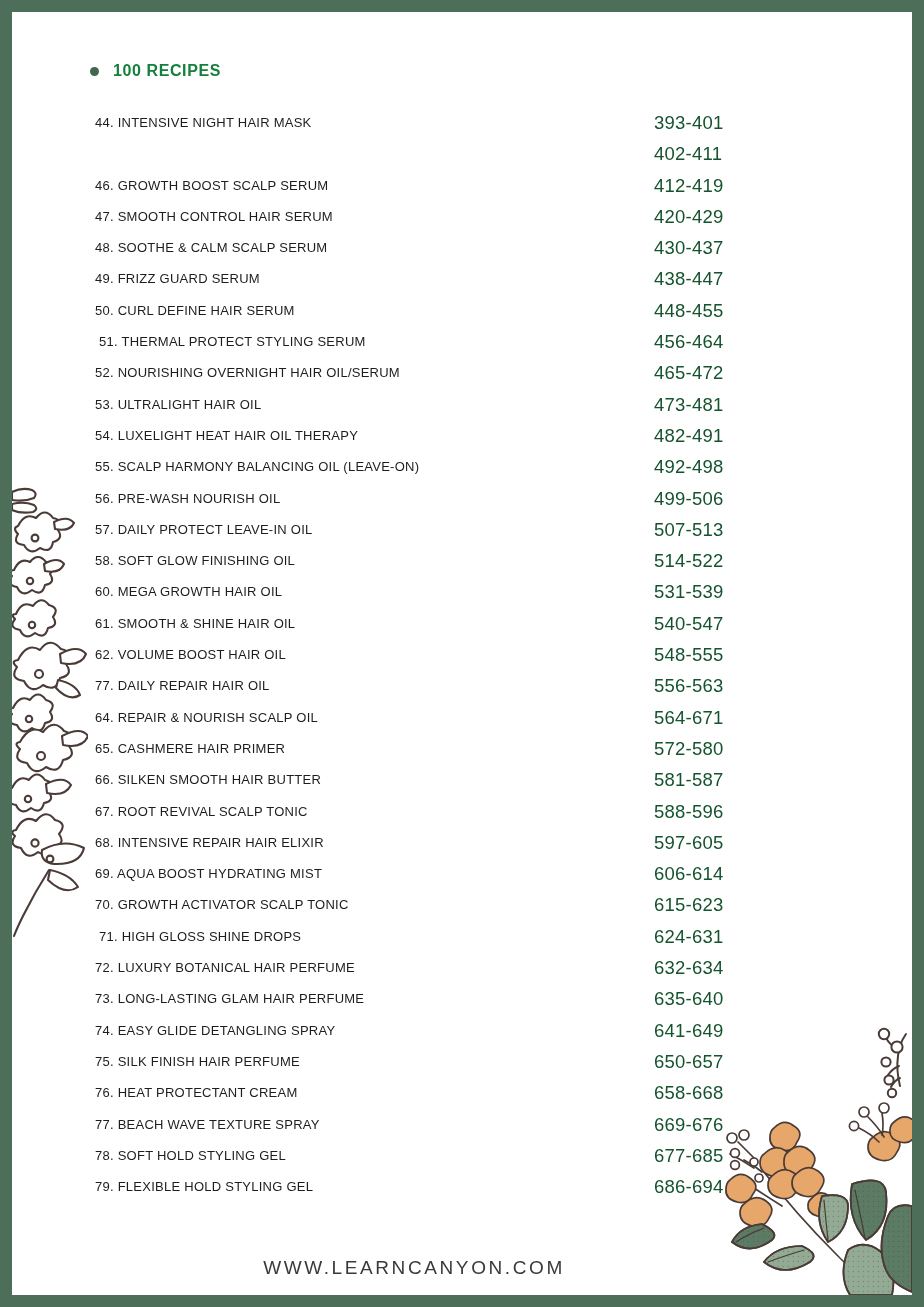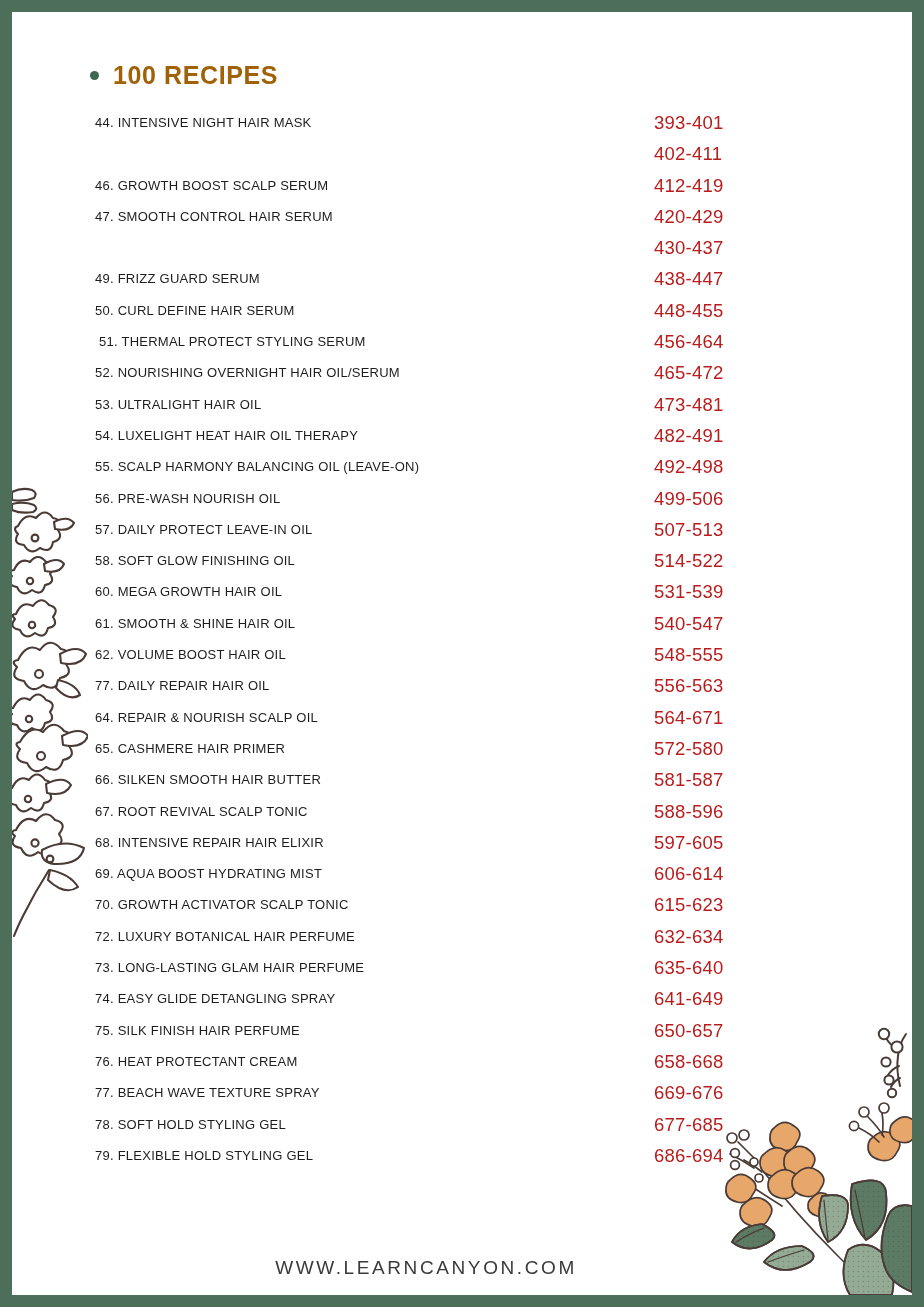--- a/index.html
+++ b/index.html
@@ -39,23 +39,23 @@
     gap: 14px;
   }
   #heading .bullet {
     width: 9px;
     height: 9px;
     border-radius: 50%;
     background: #41674f;
     flex: none;
   }
   #heading .htext {
-    font-size: 25px;
+    font-size: 16px;
     font-weight: bold;
-    color: #a16207;
+    color: #15803d;
     letter-spacing: 0.6px;
     line-height: 1;
     white-space: nowrap;
   }
 
   
   #list {
     position: absolute;
     left: 83px;
     top: 95px;
@@ -75,29 +75,29 @@
     color: #1d1d1d;
     letter-spacing: 0.25px;
     font-weight: 400;
   }
   .row.narrow .title { left: 4px; }
   .row .pages {
     position: absolute;
     left: 559px;
     top: 0;
     font-size: 18.5px;
-    color: #b91c1c;
+    color: #14532d;
     letter-spacing: 0.25px;
     font-weight: 400;
   }
 
   
   #footer {
     position: absolute;
-    left: 12px;
+    left: 0;
     top: 1245px;
     width: 804px;
     text-align: center;
     font-size: 19px;
     color: #3a3a3a;
     letter-spacing: 2.6px;
   }
 
   
   .deco { position: absolute; pointer-events: none; }
@@ -126,20 +126,21 @@
         </div>
         <div class="row">
           <span class="title">46. GROWTH BOOST SCALP SERUM</span>
           <span class="pages">412-419</span>
         </div>
         <div class="row">
           <span class="title">47. SMOOTH CONTROL HAIR SERUM</span>
           <span class="pages">420-429</span>
         </div>
         <div class="row">
+          <span class="title">48. SOOTHE &amp; CALM SCALP SERUM</span>
           <span class="pages">430-437</span>
         </div>
         <div class="row">
           <span class="title">49. FRIZZ GUARD SERUM</span>
           <span class="pages">438-447</span>
         </div>
         <div class="row">
           <span class="title">50. CURL DEFINE HAIR SERUM</span>
           <span class="pages">448-455</span>
         </div>
@@ -211,20 +212,24 @@
           <span class="title">68. INTENSIVE REPAIR HAIR ELIXIR</span>
           <span class="pages">597-605</span>
         </div>
         <div class="row">
           <span class="title">69. AQUA BOOST HYDRATING MIST</span>
           <span class="pages">606-614</span>
         </div>
         <div class="row">
           <span class="title">70. GROWTH ACTIVATOR SCALP TONIC</span>
           <span class="pages">615-623</span>
+        </div>
+        <div class="row narrow">
+          <span class="title">71. HIGH GLOSS SHINE DROPS</span>
+          <span class="pages">624-631</span>
         </div>
         <div class="row">
           <span class="title">72. LUXURY BOTANICAL HAIR PERFUME</span>
           <span class="pages">632-634</span>
         </div>
         <div class="row">
           <span class="title">73. LONG-LASTING GLAM HAIR PERFUME</span>
           <span class="pages">635-640</span>
         </div>
         <div class="row">

